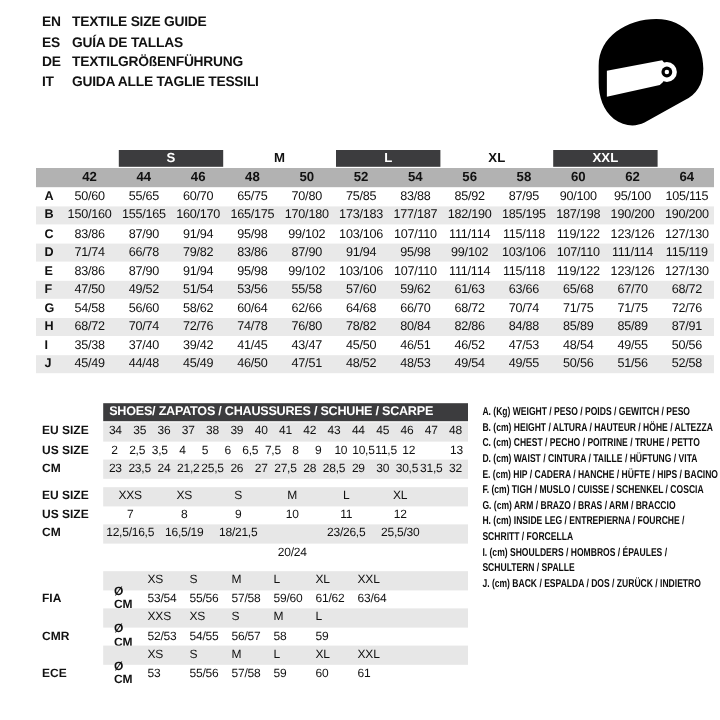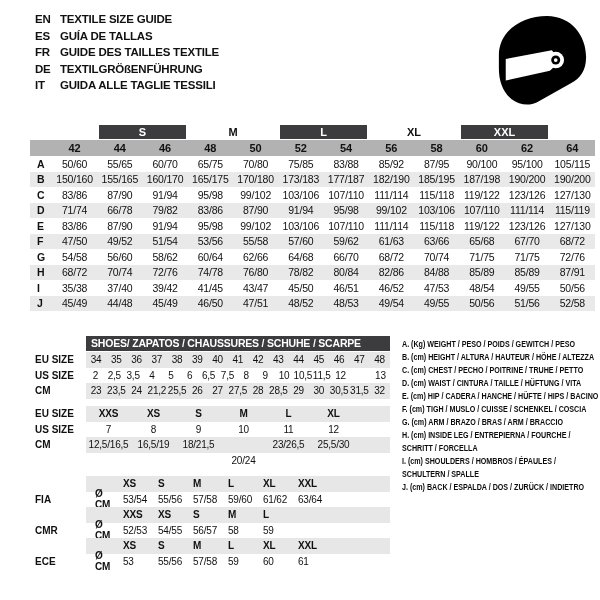--- a/index.html
+++ b/index.html
@@ -32,44 +32,40 @@
   .sec-shoes{top:336px;}
   .sec-gloves{top:406px;}
   .sec-helmet{top:476px;}
   .sub-header{margin-left:56px;width:304px;height:15px;box-sizing:border-box;background:#3c3c3e;color:#fff;
               font-weight:700;font-size:10.5px;line-height:15px;padding-left:5px;letter-spacing:-0.2px;margin-bottom:1px;}
   .sub-row{display:flex;height:15.5px;align-items:center;}
   .sub-label{width:56px;box-sizing:border-box;padding-left:5px;font-weight:700;font-size:10px;}
   .sub-values{display:flex;height:100%;align-items:center;width:304px;font-size:10px;letter-spacing:-0.2px;}
   .sub-values.striped{background:#e7e7e7;}
   .cell{text-align:center;}
-  .cell.bold{font-weight:700;}
+  .cell.bold{font-weight:400;}
   .unit-cell{width:34px;padding-left:9px;box-sizing:border-box;text-align:left;font-weight:700;}
 
   
   .legend{position:absolute;left:402px;top:337px;transform:scaleX(0.75);transform-origin:left top;}
   .legend-line{white-space:nowrap;font-weight:700;font-size:9.5px;line-height:13px;color:#0c0c0c;}
 </style>
 </head>
 <body>
 
 <div class="page">
 
   <div class="lang-block">
       <div class="lang-row">
         <div class="lang-code">EN</div>
         <div class="lang-title">TEXTILE SIZE GUIDE</div>
       </div>
       <div class="lang-row">
         <div class="lang-code">ES</div>
         <div class="lang-title">GUÍA DE TALLAS</div>
-      </div>
-      <div class="lang-row">
-        <div class="lang-code">FR</div>
-        <div class="lang-title">GUIDE DES TAILLES TEXTILE</div>
       </div>
       <div class="lang-row">
         <div class="lang-code">DE</div>
         <div class="lang-title">TEXTILGRÖßENFÜHRUNG</div>
       </div>
       <div class="lang-row">
         <div class="lang-code">IT</div>
         <div class="lang-title">GUIDA ALLE TAGLIE TESSILI</div>
       </div>
     </div>

